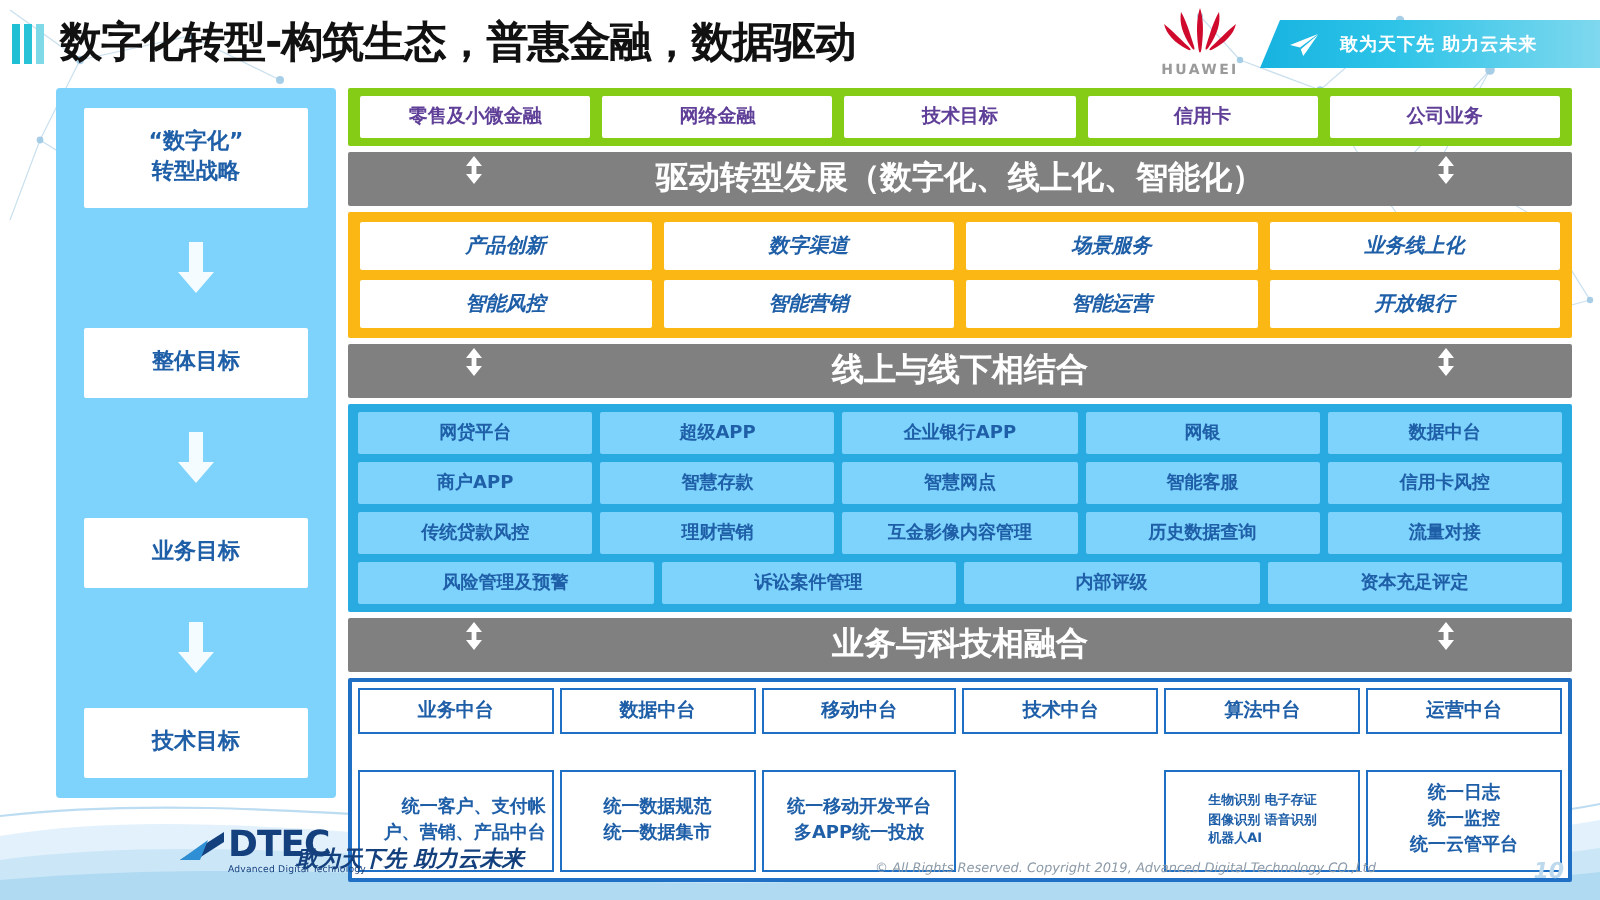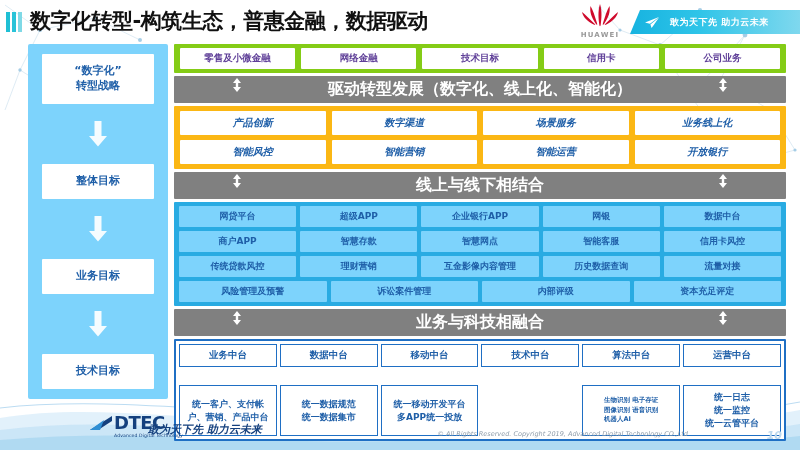--- a/index.html
+++ b/index.html
@@ -205,21 +205,21 @@
     font-size: 9px; font-weight: bold;
     text-align: center;
     padding: 5px 3px;
     line-height: 1.45;
     background: #ffffff;
     flex: 1 1 auto;
     display: flex; align-items: center; justify-content: center;
     white-space: pre-line;
   }
   .dark-body.small { font-size: 6.5px; line-height: 1.5; text-align: left; }
-  .dark-body.leftal { text-align: center; justify-content: flex-start; }
+  .dark-body.leftal { text-align: right; justify-content: flex-start; }
 
   
   .footer {
     position: absolute; left: 0; bottom: 0;
     width: 800px; height: 52px;
     z-index: 5;
   }
   .dtec-logo {
     position: absolute; left: 88px; bottom: 12px;
     display: flex; align-items: flex-end;

